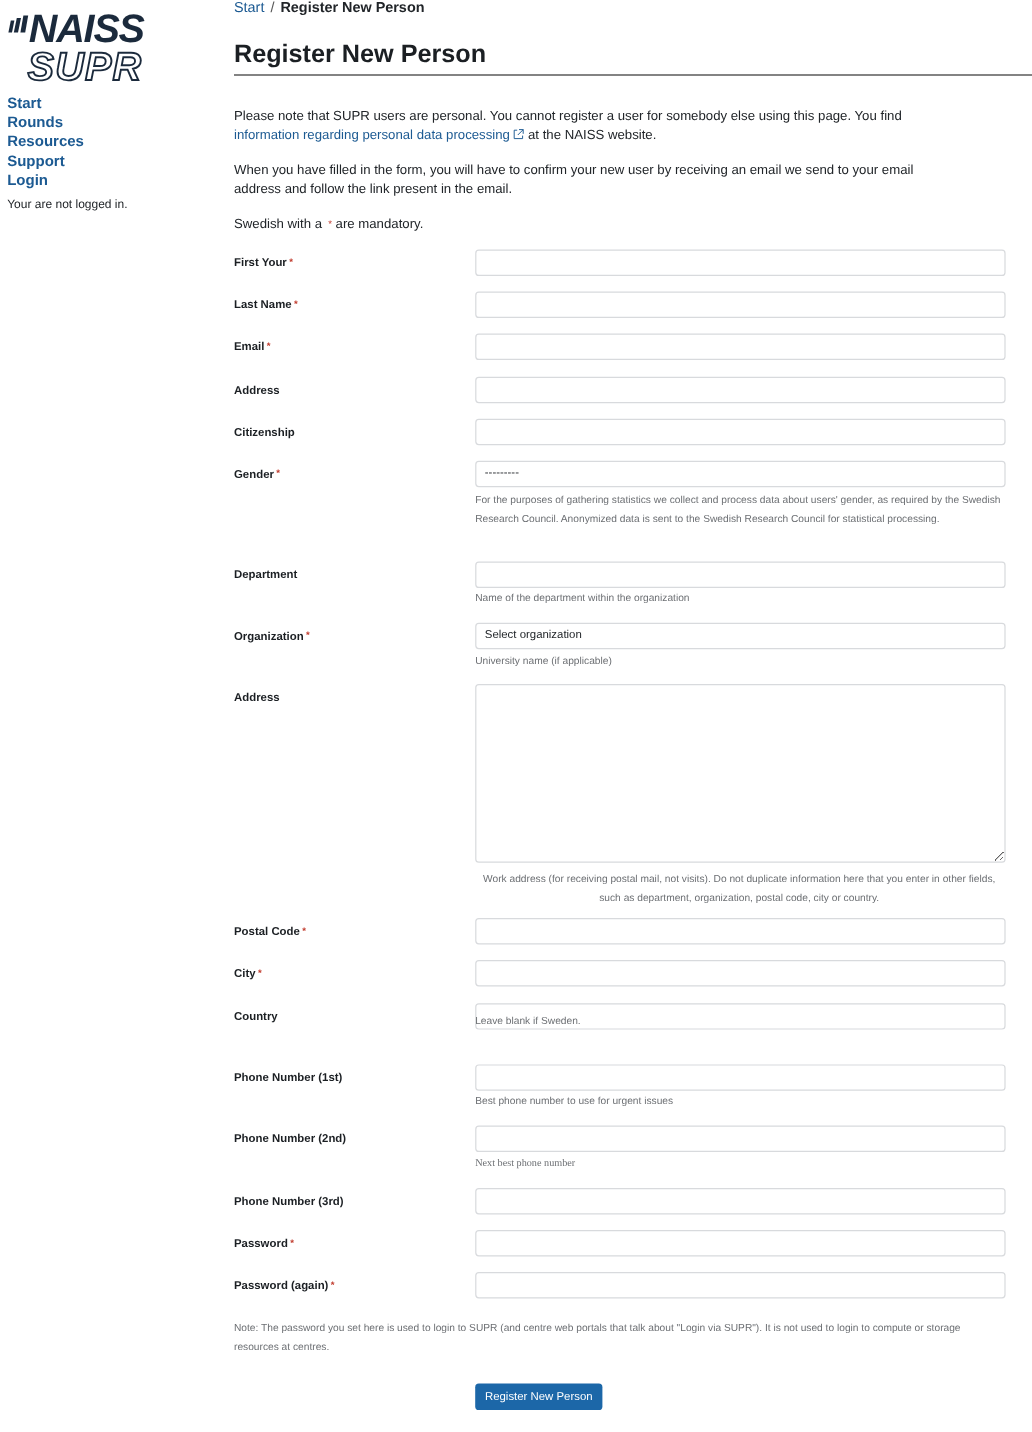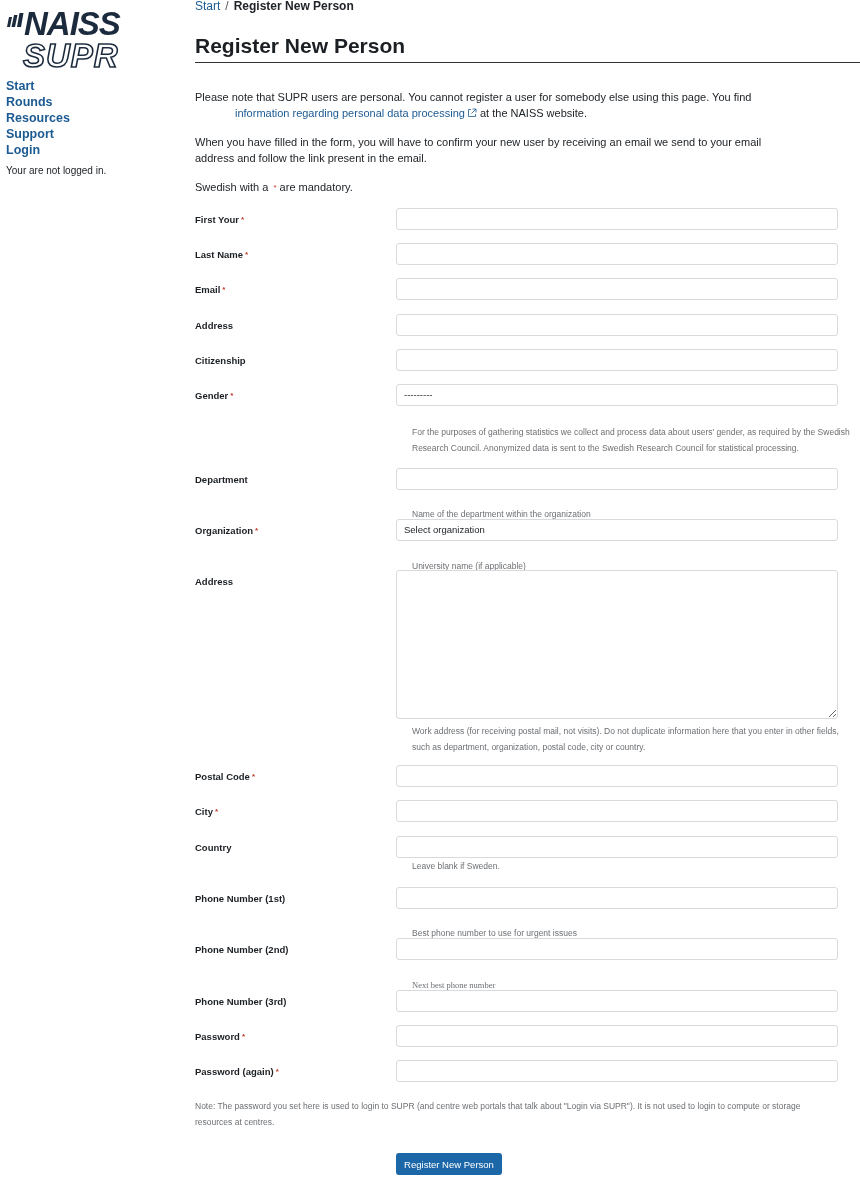--- a/index.html
+++ b/index.html
@@ -73,21 +73,21 @@
     }
     .intro {
       position: absolute;
       left: 0;
       width: 600px;
       font-size: 11px;
       line-height: 16px;
       color: #212529;
       margin: 0;
     }
-    .intro a { color: #1c5a92; text-decoration: none; cursor: pointer; margin-left: 40px; }
+    .intro a { color: #1c5a92; text-decoration: none; cursor: pointer; }
     .ext-icon {
       display: inline-block;
       width: 10px; height: 10px;
       vertical-align: -1px;
       margin-left: 2px;
     }
     .req { color: #c0392b; font-size: 8px; vertical-align: 1px; margin-left: 2px; }
     .row {
       position: absolute;
       left: 0;
@@ -123,21 +123,21 @@
       padding: 4px 7px;
     }
     .select-field { cursor: pointer; white-space: nowrap; overflow: hidden; }
     .help {
       position: absolute;
       left: 201px;
       width: 440px;
       font-size: 8.5px;
       line-height: 16px;
       color: #6c6f73;
-      margin: 16px;
+      margin: 0;
     }
     .note {
       position: absolute;
       left: 0;
       top: 1098px;
       width: 640px;
       font-size: 8.5px;
       line-height: 16px;
       color: #6c6f73;
       margin: 0;
@@ -239,21 +239,21 @@
 
   <div class="row" style="top:519px;">
     <label><span>Organization</span><span class="req">*</span></label>
     <div class="field select-field">Select organization</div>
     <p class="help" style="top:23px;">University name (if applicable)</p>
   </div>
 
   <div class="row" style="top:570px;">
     <label>Address</label>
     <textarea class="field" style=""></textarea>
-    <p class="help" style="top:137px;">Work address (for receiving postal mail, not visits). Do not duplicate information here that you enter in other fields, such as department, organization, postal code, city or country.</p>
+    <p class="help" style="top:154px;text-align:center;">Work address (for receiving postal mail, not visits). Do not duplicate information here that you enter in other fields, such as department, organization, postal code, city or country.</p>
   </div>
 
   <div class="row" style="top:765px;">
     <label><span>Postal Code</span><span class="req">*</span></label>
     <input class="field" type="text" value="" style="">
   </div>
 
   <div class="row" style="top:800px;">
     <label><span>City</span><span class="req">*</span></label>
     <input class="field" type="text" value="" style="">

